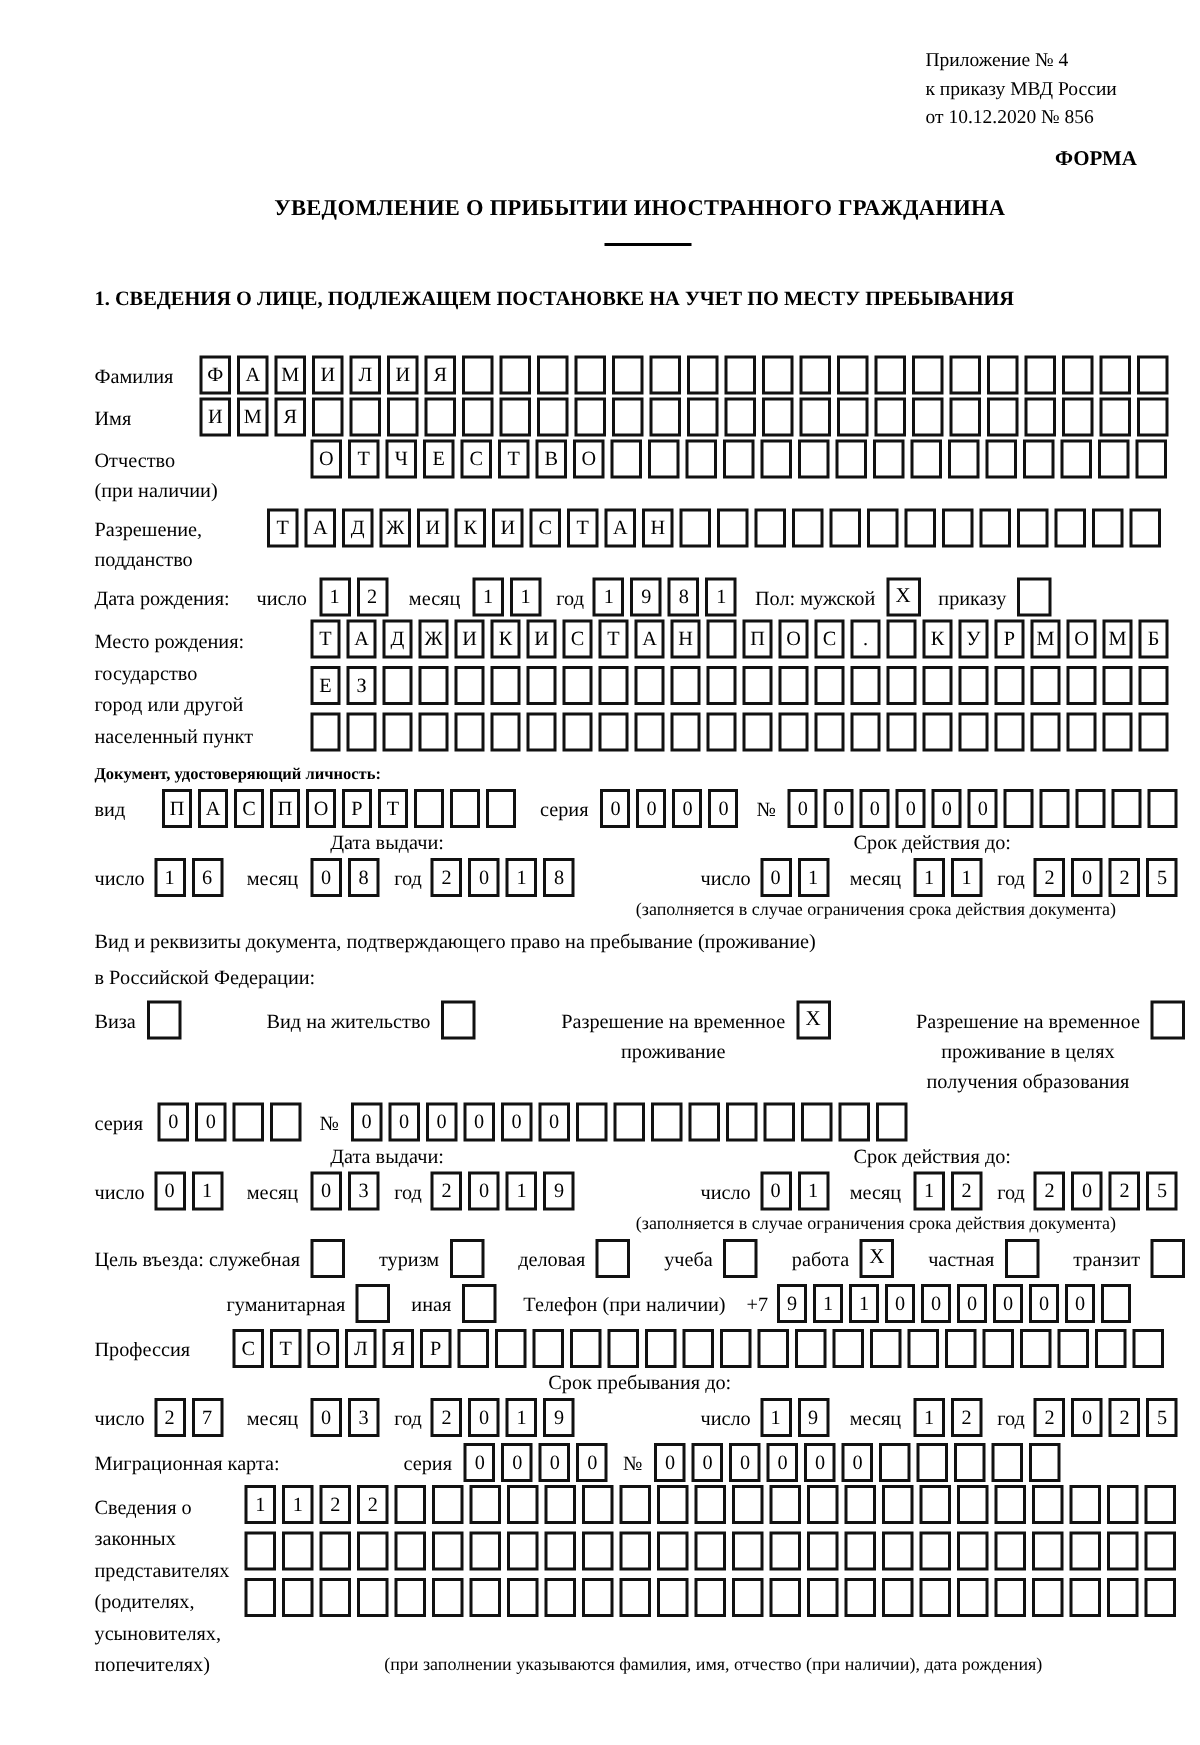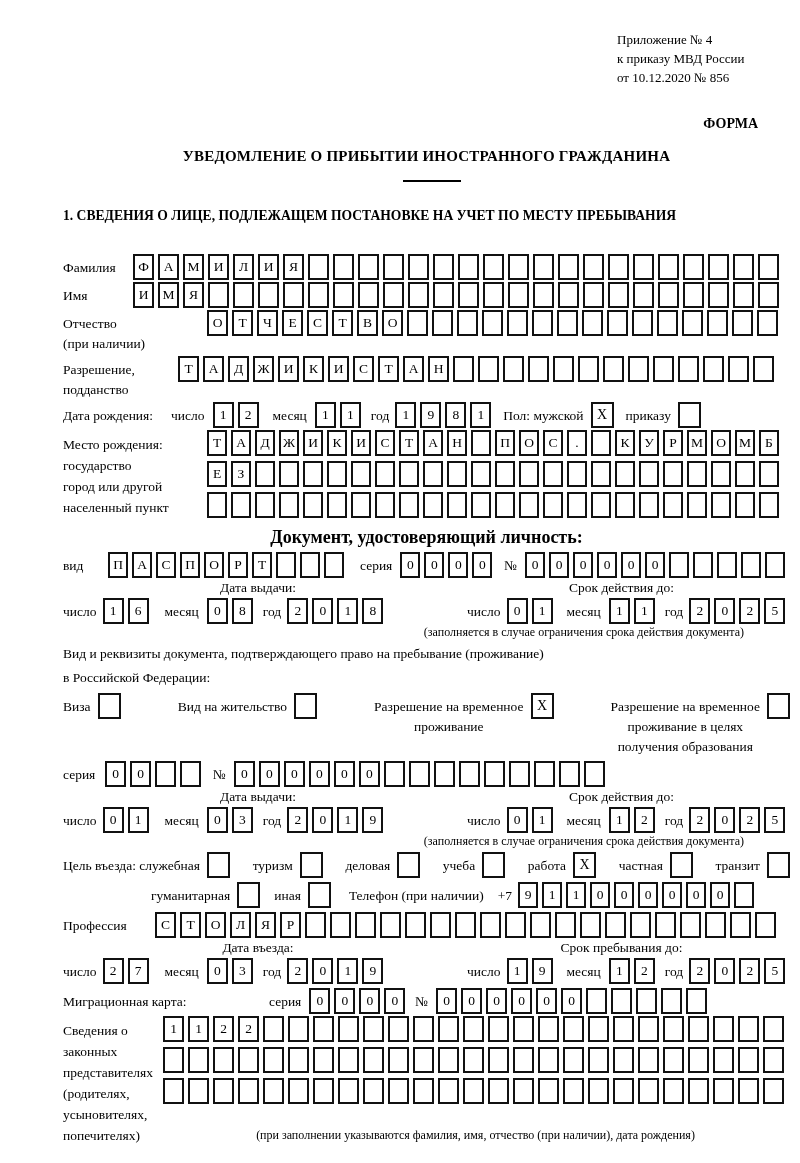--- a/index.html
+++ b/index.html
@@ -8,21 +8,21 @@
     width:800px; height:1163px; overflow:hidden;
     color:#000;
     font-family:"Liberation Serif","DejaVu Serif",serif;
     font-size:13.5px;
   }
   .page { padding:30px 10px 0 63px; }
 
   
   .appendix { margin-left:554px; font-size:13px; line-height:19px; }
   .appendix .rev { margin-top:5px; font-size:12.5px; line-height:18px; }
-  .forma { text-align:right; padding-right:32px; font-weight:bold; font-size:14px; margin-top:29px; }
+  .forma { text-align:right; padding-right:32px; font-weight:bold; font-size:14px; margin-top:12px; }
 
   
   .title { text-align:center; font-weight:bold; font-size:15px; line-height:21px; margin-top:14px; letter-spacing:.2px; }
   .title-underline { display:inline-block; width:58px; border-bottom:2px solid #000; height:14px; margin-left:10px; }
   .sec1 { font-weight:bold; font-size:13.6px; margin-top:20px; }
 
   .formbody { margin-top:30px; }
 
   
   .boxes { white-space:nowrap; font-size:0; }
@@ -42,21 +42,21 @@
 
   .frow { display:flex; align-items:flex-start; margin-bottom:2px; }
   .flabel { line-height:20px; padding-top:4px; flex-shrink:0; }
   .w70  { width:70px; }
   .w92  { width:92px; }
   .w100 { width:100px; }
   .w115 { width:115px; }
   .w144 { width:144px; }
   .mb4 { margin-bottom:4px; }
 
-  .center-bold { text-align:center; font-weight:bold; font-size:18px; margin:4px 0 4px; }
+  .center-bold { text-align:left; font-weight:bold; font-size:11px; margin:4px 0 4px; }
 
   .inline-lbl { line-height:20px; padding-top:4px;font-family:Liberation Serif, serif; }
   .gap6 { margin-left:6px; } .gap8 { margin-left:8px; } .gap10 { margin-left:10px; }
   .gap12 { margin-left:12px; } .gap14 { margin-left:14px; } .gap18 { margin-left:18px; }
 
   .chdr { display:flex; font-size:13.5px; margin-top:2px; }
   .chdr .h1 { width:390px; text-align:center; }
   .chdr .h2 { flex:1; text-align:center; }
   .drow { display:flex; margin-top:2px; }
   .dleft { width:390px; display:flex; align-items:flex-start; }
@@ -290,21 +290,20 @@
       <span class="inline-lbl gap14">+7</span>
       <span class="boxes sm gap6"><span class="cbox">9</span><span class="cbox">1</span><span class="cbox">1</span><span class="cbox">0</span><span class="cbox">0</span><span class="cbox">0</span><span class="cbox">0</span><span class="cbox">0</span><span class="cbox">0</span><span class="cbox">&nbsp;</span></span>
     </div>
 
     <div class="frow" style="margin-top:4px">
       <span class="flabel w92">Профессия</span>
       <span class="boxes"><span class="cbox">С</span><span class="cbox">Т</span><span class="cbox">О</span><span class="cbox">Л</span><span class="cbox">Я</span><span class="cbox">Р</span><span class="cbox">&nbsp;</span><span class="cbox">&nbsp;</span><span class="cbox">&nbsp;</span><span class="cbox">&nbsp;</span><span class="cbox">&nbsp;</span><span class="cbox">&nbsp;</span><span class="cbox">&nbsp;</span><span class="cbox">&nbsp;</span><span class="cbox">&nbsp;</span><span class="cbox">&nbsp;</span><span class="cbox">&nbsp;</span><span class="cbox">&nbsp;</span><span class="cbox">&nbsp;</span><span class="cbox">&nbsp;</span><span class="cbox">&nbsp;</span><span class="cbox">&nbsp;</span><span class="cbox">&nbsp;</span><span class="cbox">&nbsp;</span><span class="cbox">&nbsp;</span></span>
     </div>
 
     <div class="chdr">
-      <span class="h1">Дата въезда:</span>
       <span class="h2">Срок пребывания до:</span>
     </div>
     <div class="drow">
       <span class="dleft">
         <span class="inline-lbl">число</span>
         <span class="boxes gap6"><span class="cbox">2</span><span class="cbox">7</span></span>
         <span class="inline-lbl gap12">месяц</span>
         <span class="boxes gap8"><span class="cbox">0</span><span class="cbox">3</span></span>
         <span class="inline-lbl gap6">год</span>
         <span class="boxes gap6"><span class="cbox">2</span><span class="cbox">0</span><span class="cbox">1</span><span class="cbox">9</span></span>

